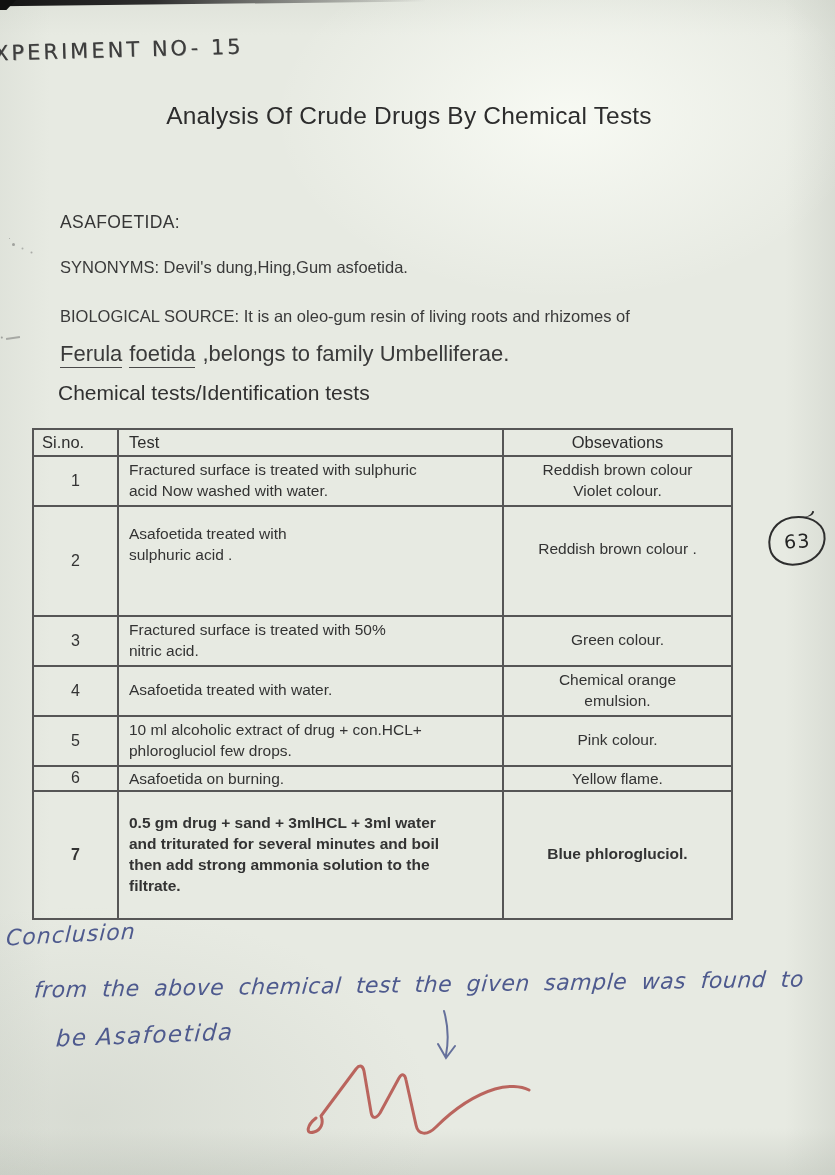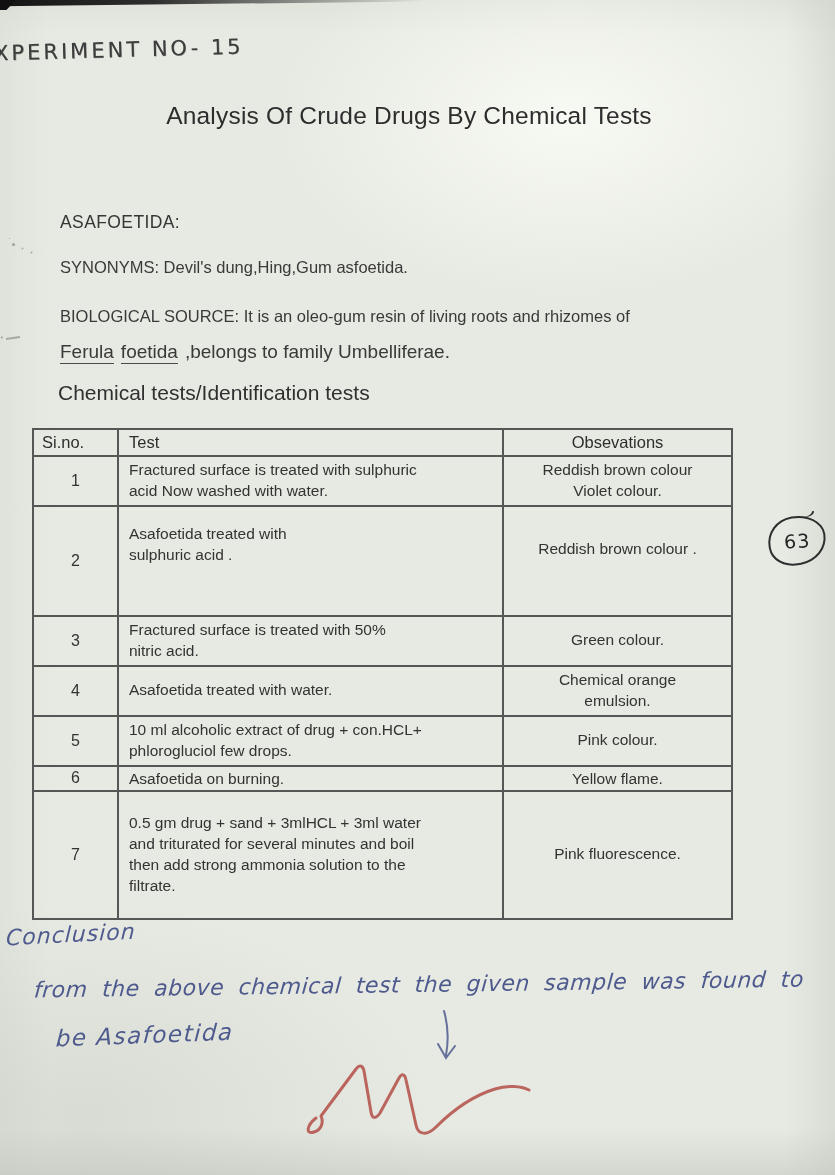--- a/index.html
+++ b/index.html
@@ -39,21 +39,21 @@
 
   .doc-title {
     position:absolute; top:102px; left:128px; width:562px;
     text-align:center; font-size:24.5px; color:#2d2d2d; font-weight:500;
     letter-spacing:0.2px;
   }
 
   .drug-name { position:absolute; top:212px; left:60px; font-size:17.5px; color:#363636; letter-spacing:0.4px; }
   .synonyms  { position:absolute; top:258px; left:60px; font-size:16.5px; color:#3a3a3a; }
   .bio-line1 { position:absolute; top:307px; left:60px; font-size:16.5px; color:#3a3a3a; }
-  .bio-line2 { position:absolute; top:341px; left:60px; font-size:19px; color:#3a3a3a; }
+  .bio-line2 { position:absolute; top:341px; left:60px; font-size:22px; color:#3a3a3a; }
   .bio-line2 .latin { border-bottom:1.6px solid #4a4a4a; padding-bottom:1px; margin-right:7px; }
   .section-heading { position:absolute; top:381px; left:58px; font-size:21px; color:#303030; }
 
   
   .pencil-mark-a { position:absolute; top:243px; left:12px; width:3px; height:3px; border-radius:50%;
     background:rgba(95,95,95,.5); box-shadow:9px 4px 0 -0.5px rgba(95,95,95,.4), 18px 8px 0 -0.5px rgba(95,95,95,.45), -4px -6px 0 -1px rgba(95,95,95,.5); }
   .pencil-mark-b { position:absolute; top:337px; left:6px; width:14px; height:2px;
     background:rgba(95,95,95,.45); transform:rotate(-8deg); }
   .pencil-mark-b::before { content:""; position:absolute; left:-5px; top:-2px; width:2px; height:2px;
     border-radius:50%; background:rgba(95,95,95,.5); }
@@ -74,21 +74,21 @@
   td.test { text-align:left; padding:3px 6px 3px 10px; white-space:pre-line; line-height:1.35; }
   td.obs { text-align:center; padding:2px 20px; white-space:pre-line; line-height:1.35; }
   tr.r1 td { height:48px; }
   tr.r2 td { height:110px; }
   tr.r2 td.test { vertical-align:top; padding-top:17px; }
   tr.r2 td.obs { vertical-align:top; padding-top:32px; }
   tr.r3 td { height:47px; }
   tr.r4 td { height:50px; }
   tr.r5 td { height:50px; }
   tr.r6 td { height:25px; } tr.r6 td.test, tr.r6 td.obs { line-height:1.1;border-radius:11px; }
-  tr.r7 td { height:128px; }
+  tr.r7 td { height:128px;font-weight:bold; }
 
   
   .page-circle {
     position:absolute; top:516px; left:768px; width:58px; height:49px;
     border:2.2px solid #2e2e2e;
     border-radius:48% 54% 52% 46% / 55% 48% 56% 45%;
     transform:rotate(-10deg);
     display:flex; align-items:center; justify-content:center;
   }
   .page-circle::after { content:""; position:absolute; top:-7px; right:6px; width:14px; height:9px;
@@ -183,21 +183,21 @@
     <td class="no">6</td>
     <td class="test">Asafoetida on burning.</td>
     <td class="obs">Yellow flame.</td>
   </tr>
   <tr class="r7">
     <td class="no">7</td>
     <td class="test">0.5 gm drug + sand + 3mlHCL + 3ml water
 and triturated for several minutes and boil
 then add strong ammonia solution to the
 filtrate.</td>
-    <td class="obs">Pink fluorescence.</td>
+    <td class="obs">Blue phlorogluciol.</td>
   </tr>
 </tbody>
   </table>
 
 <div class="page-circle">
   <span class="num">63</span>
 </div>
 
 <div class="hand conclusion-heading">Conclusion</div>
 <div class="hand conclusion-line1">from the above chemical test the given sample was found to</div>

